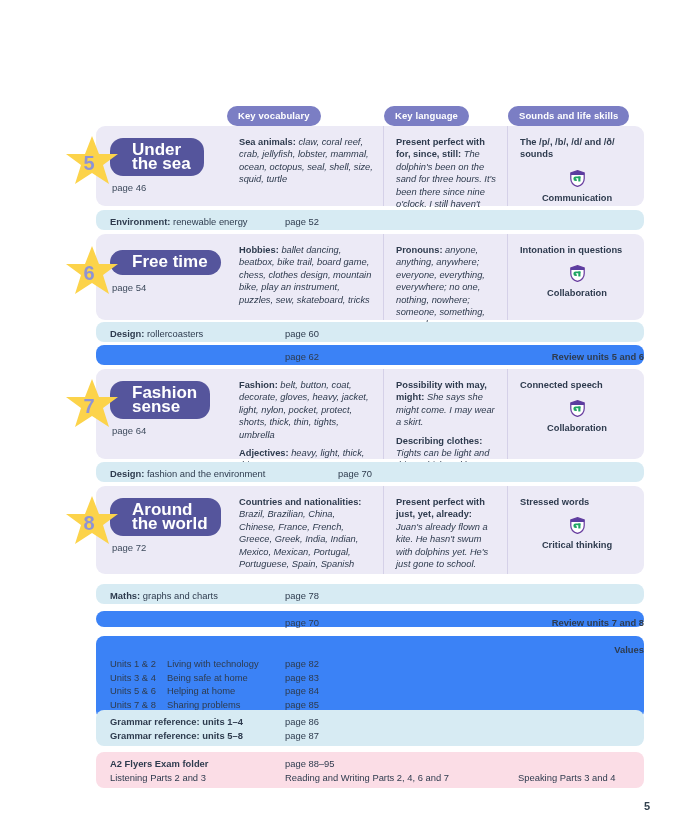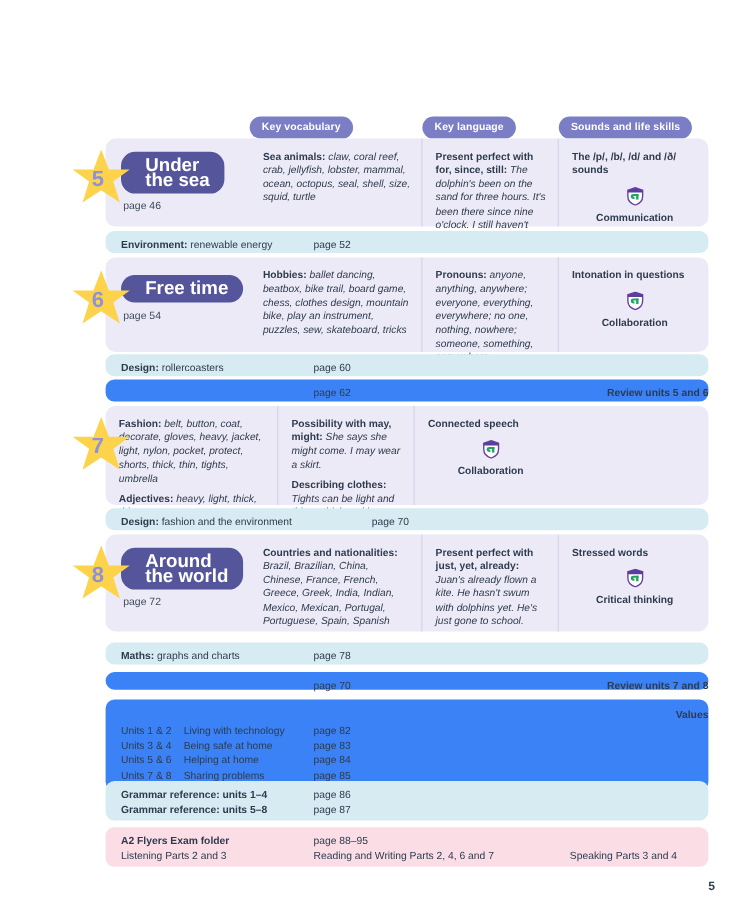--- a/index.html
+++ b/index.html
@@ -207,20 +207,25 @@
   </div>
 
   <div class="unit" style="top:369px;height:90px;">
     <div class="star" style="top:8px;">
       <svg viewBox="0 0 58 58">
           <polygon points="29,2 36,20 55,20 40,31 46,50 29,39 12,50 18,31 3,20 22,20" fill="#fcd34a"></polygon>
         </svg>
       <div class="num">7</div>
     </div>
     <div class="inner">
+      <div class="cell c-title">
+        <div class="unit-badge"><span style="white-space:pre-line;">Fashion
+sense</span></div>
+        <div class="unit-page" style="top:56px;">page 64</div>
+      </div>
       <div class="cell c-vocab">
         <div class="t"><b>Fashion:</b> <i>belt, button, coat, decorate, gloves, heavy, jacket, light, nylon, pocket, protect, shorts, thick, thin, tights, umbrella</i></div>
         <div class="t"><b>Adjectives:</b> <i>heavy, light, thick, thin</i></div>
       </div>
       <div class="cell c-lang">
         <div class="t"><b>Possibility with may, might:</b> <i>She says she might come. I may wear a skirt.</i></div>
         <div class="t"><b>Describing clothes:</b> <i>Tights can be light and thin or thick and heavy.</i></div>
       </div>
       <div class="cell c-sounds">
         <div class="sound-title">Connected speech</div>

